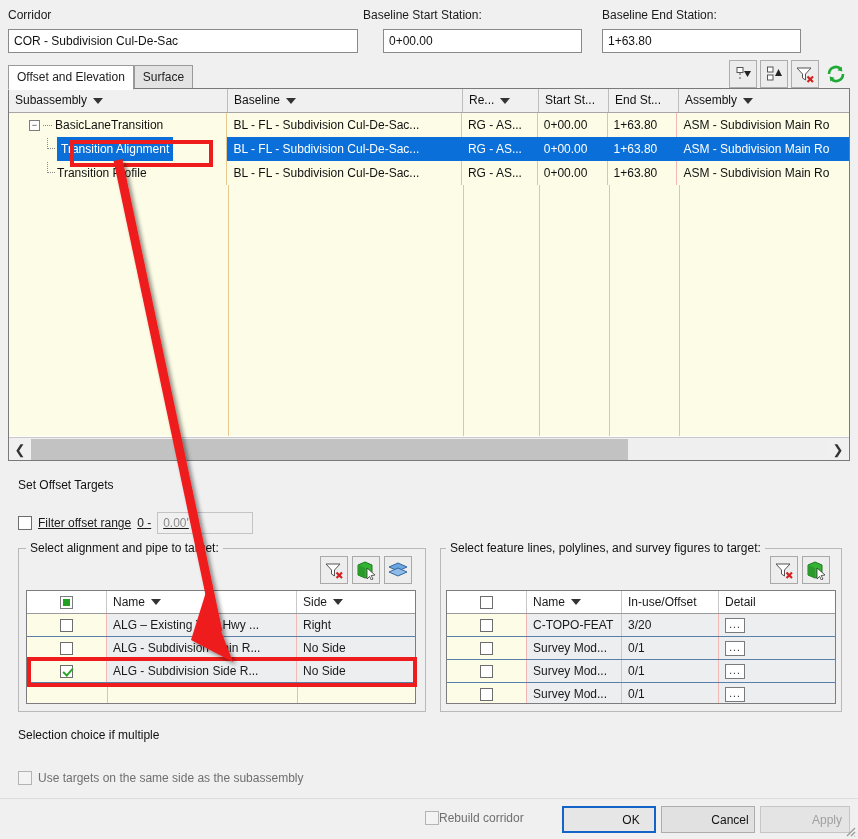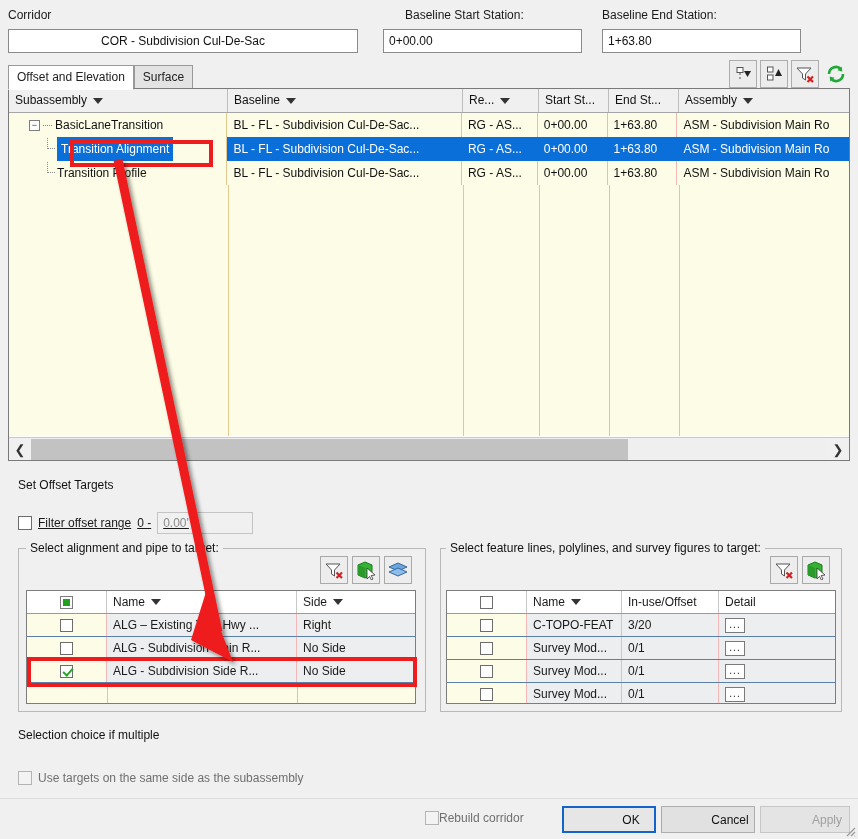--- a/index.html
+++ b/index.html
@@ -124,23 +124,23 @@
   .anno{position:absolute;pointer-events:none;}
   .redbox{position:absolute;border:4px solid #ee1c1c;box-sizing:border-box;}
 </style>
 </head>
 <body>
 
 <div class="dlg">
 
   <div class="topfields">
     <div class="fld-label" style="left:8px;top:8px;">Corridor</div>
-    <div class="fld-box" style="left:8px;top:29px;width:350px;text-align:center;">COR - Subdivision Cul-De-Sac</div>
-
-    <div class="fld-label" style="left:405px;top:8px;">Baseline Start Station:</div>
+    <div class="fld-box" style="left:8px;top:29px;width:350px;">COR - Subdivision Cul-De-Sac</div>
+
+    <div class="fld-label" style="left:363px;top:8px;">Baseline Start Station:</div>
     <div class="fld-box" style="left:383px;top:29px;width:199px;">0+00.00</div>
 
     <div class="fld-label" style="left:602px;top:8px;">Baseline End Station:</div>
     <div class="fld-box" style="left:602px;top:29px;width:199px;">1+63.80</div>
   </div>
 
   <div class="tabstrip">
     <span class="tab active">Offset and Elevation</span><span class="tab">Surface</span>
   </div>
 

